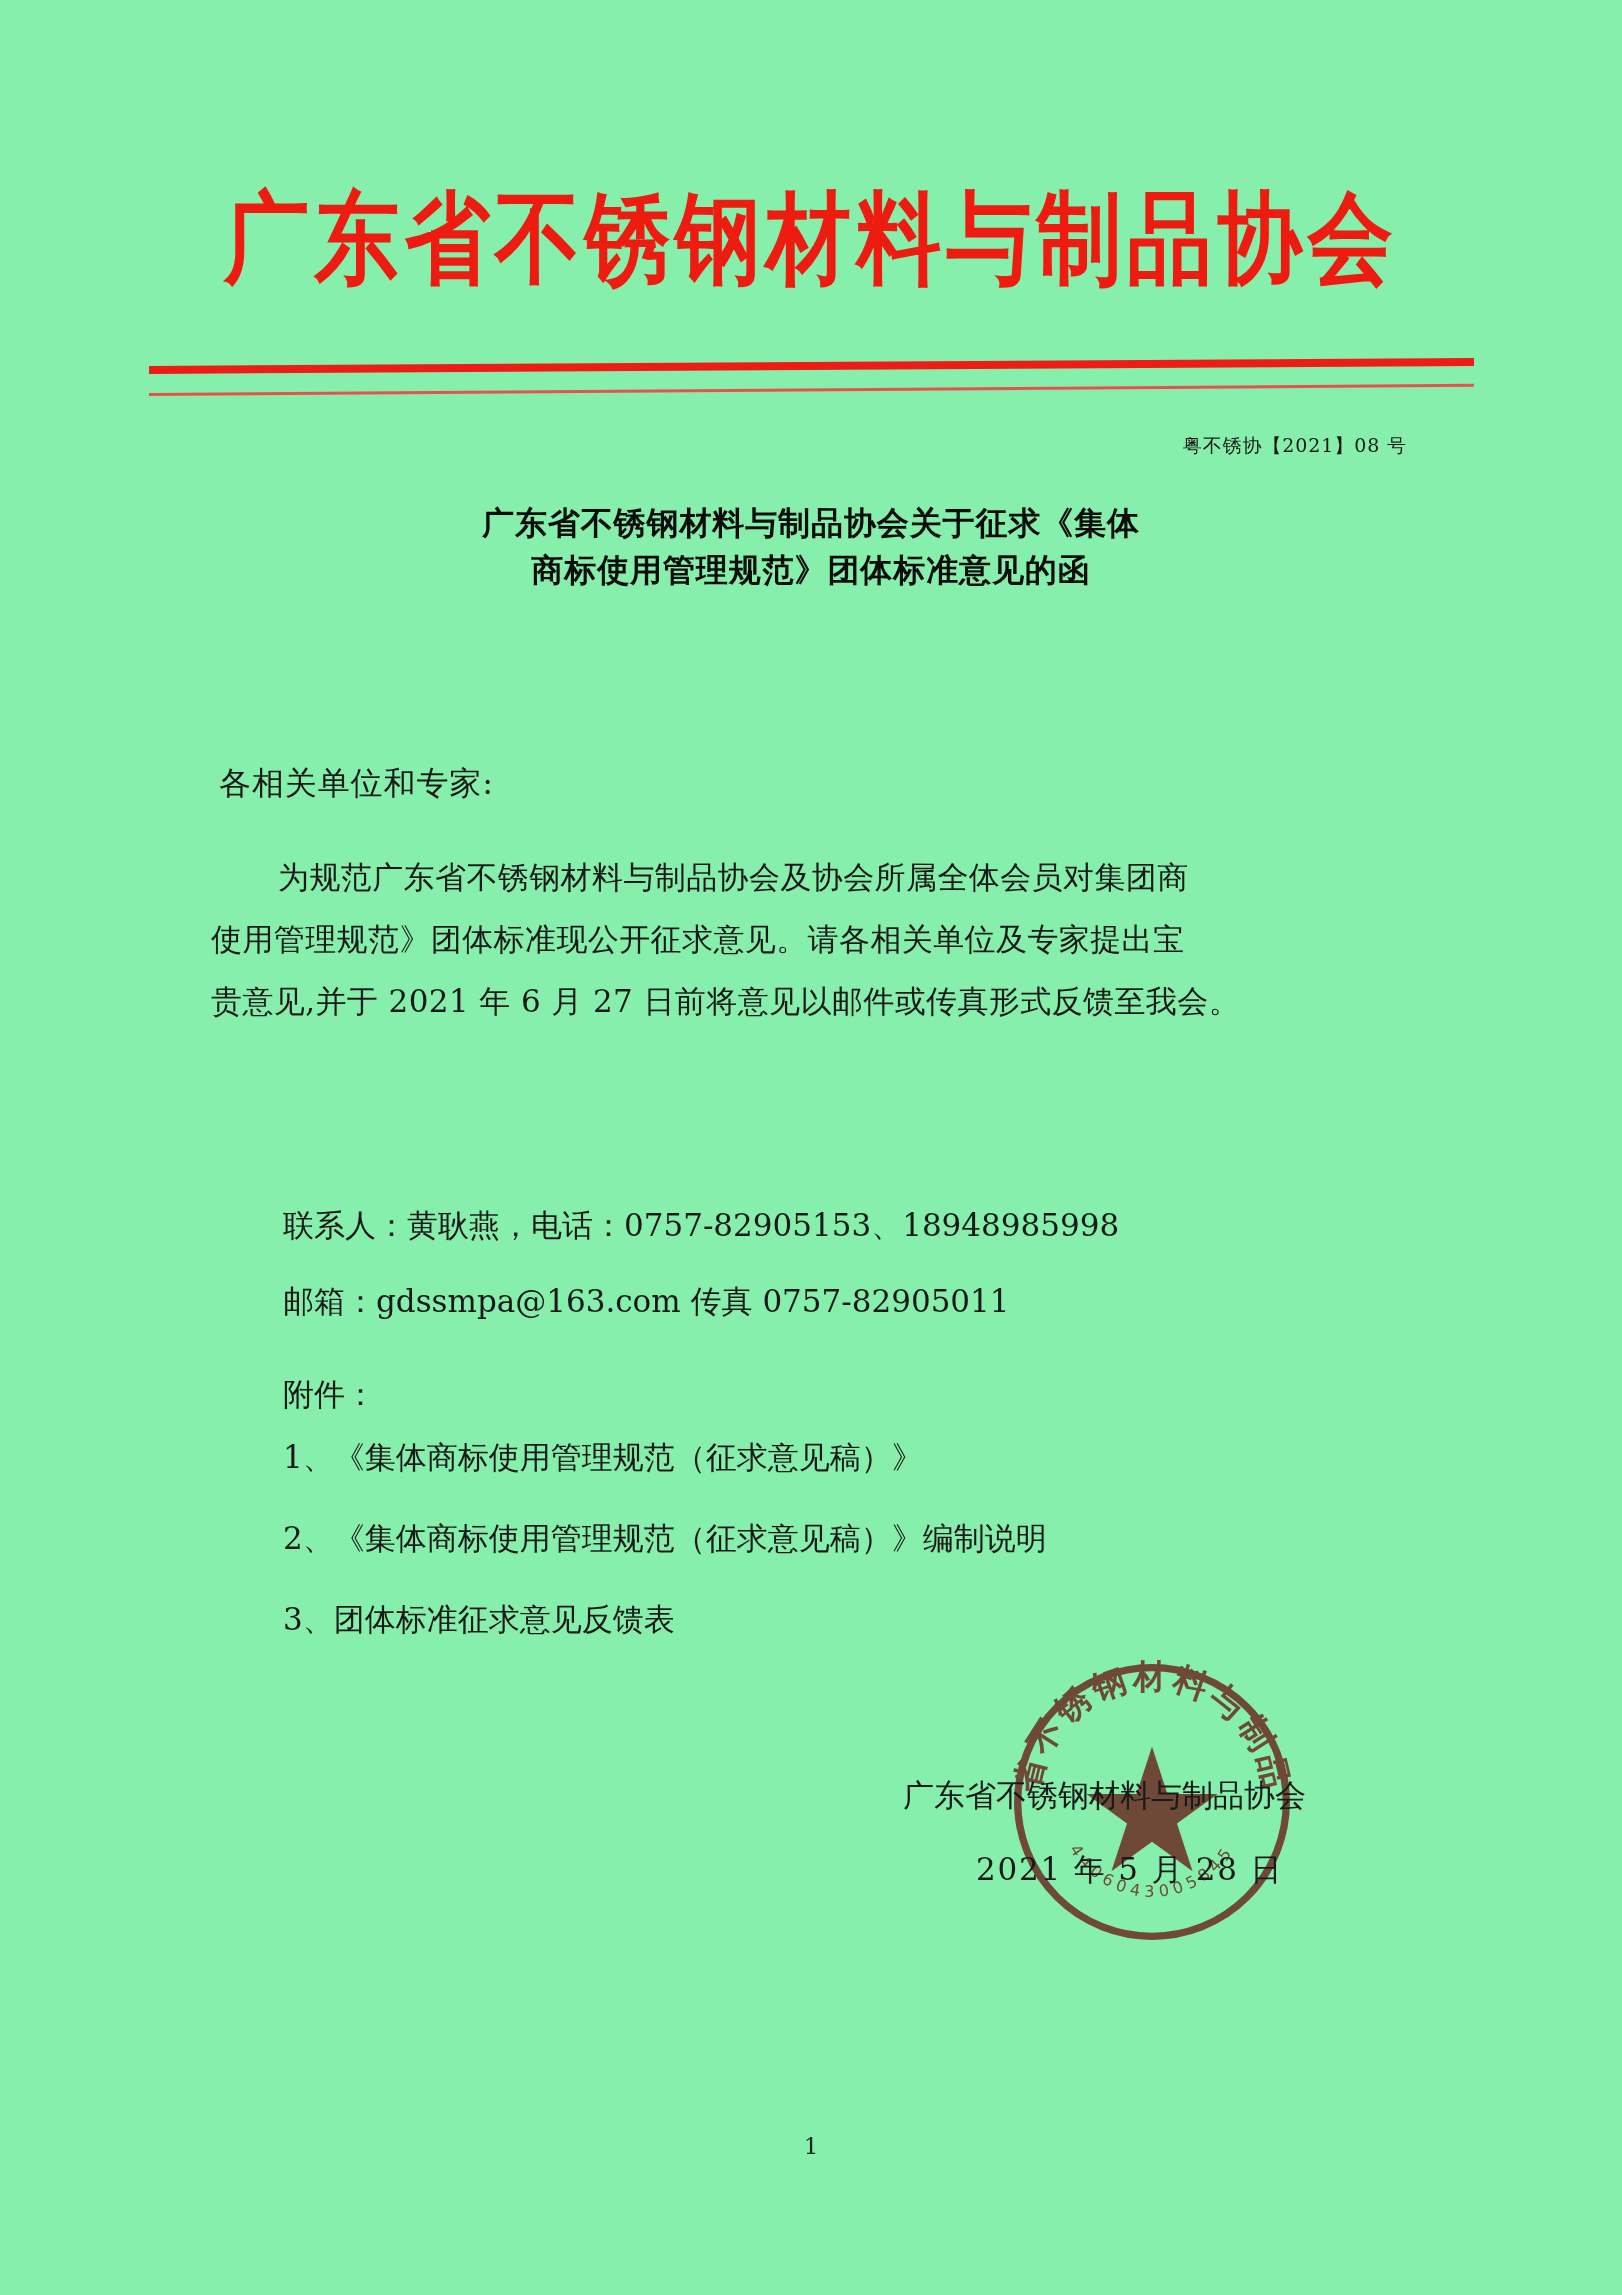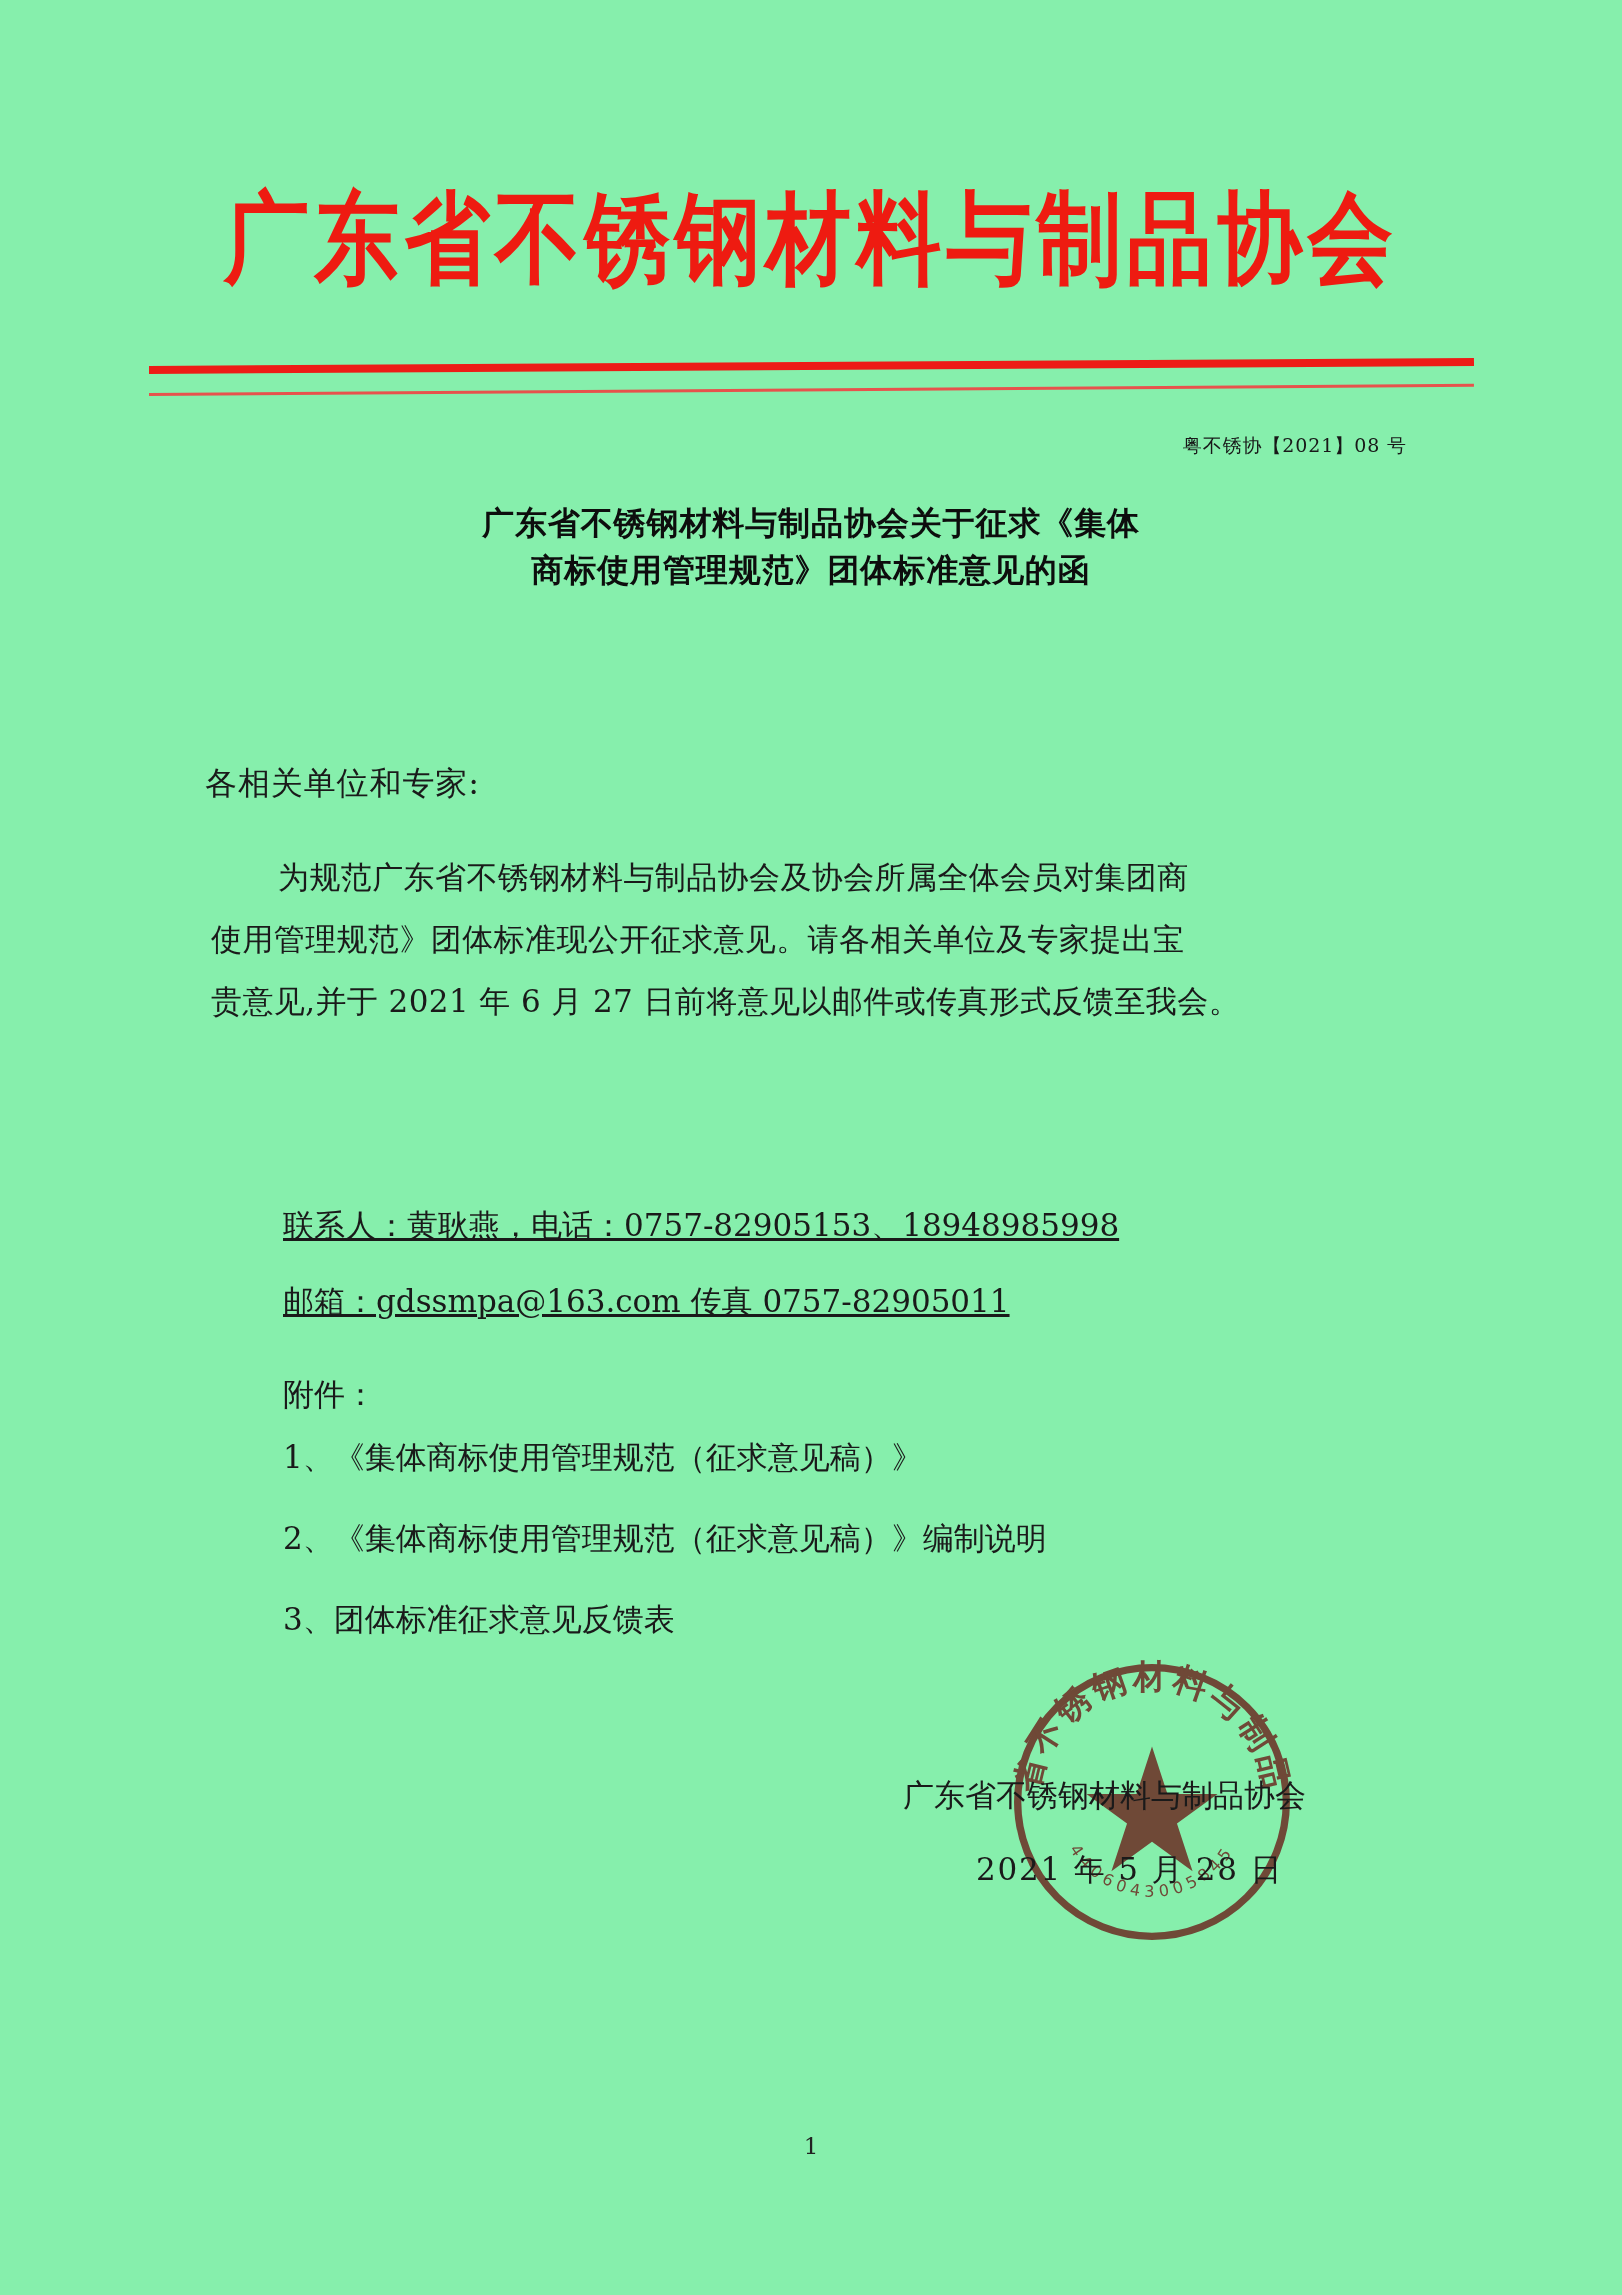--- a/index.html
+++ b/index.html
@@ -97,21 +97,21 @@
   }
   .doc-title .tline {
     display: block;
     white-space: nowrap;
   }
 
   
   .salutation {
     position: absolute;
     top: 762px;
-    left: 205px;
+    left: 219px;
     font-size: 32px;
     letter-spacing: 0.9px;
     white-space: nowrap;
   }
 
   .body-para {
     position: absolute;
     top: 846px;
     left: 211px;
     width: 1240px;
@@ -129,21 +129,20 @@
 
   .contact-block {
     position: absolute;
     top: 1187px;
     left: 283px;
     font-size: 31px;
     line-height: 76px;
   }
   .contact-block div {
     white-space: nowrap;
-    text-decoration: underline;
   }
 
   .attachments-label {
     position: absolute;
     top: 1339px;
     left: 283px;
     font-size: 31px;
     white-space: nowrap;
     margin-top: 35px;
   }

